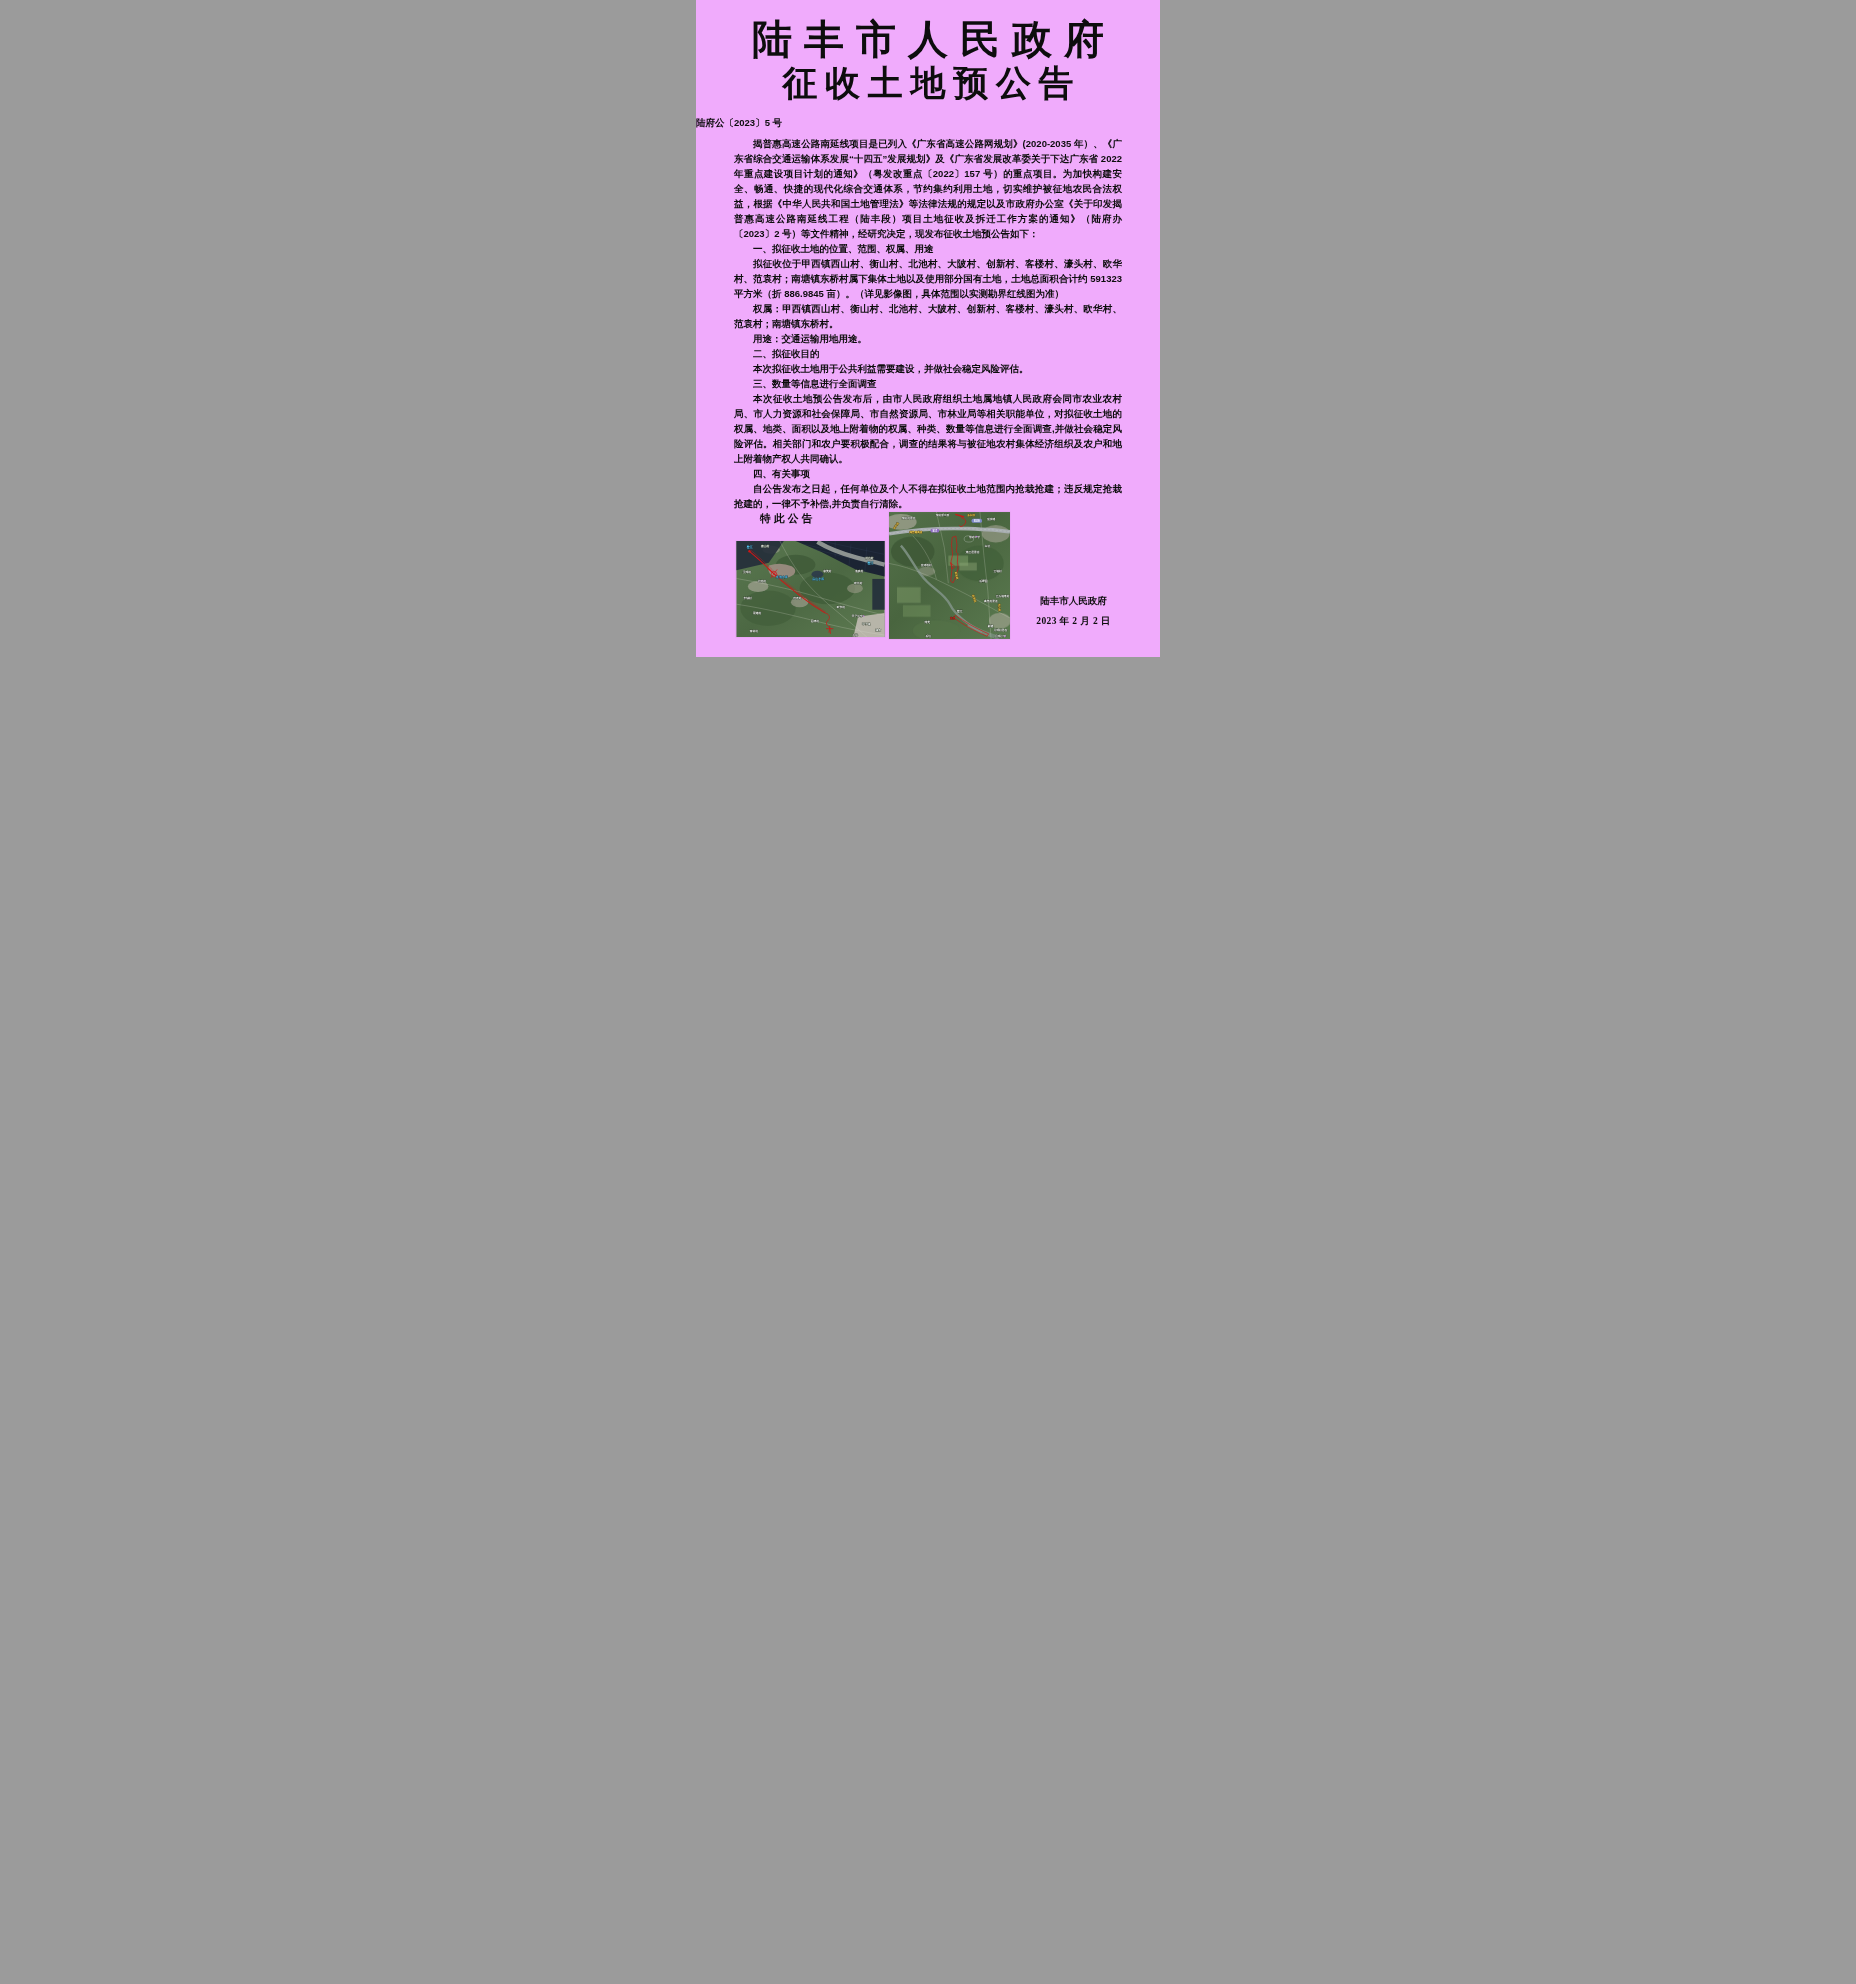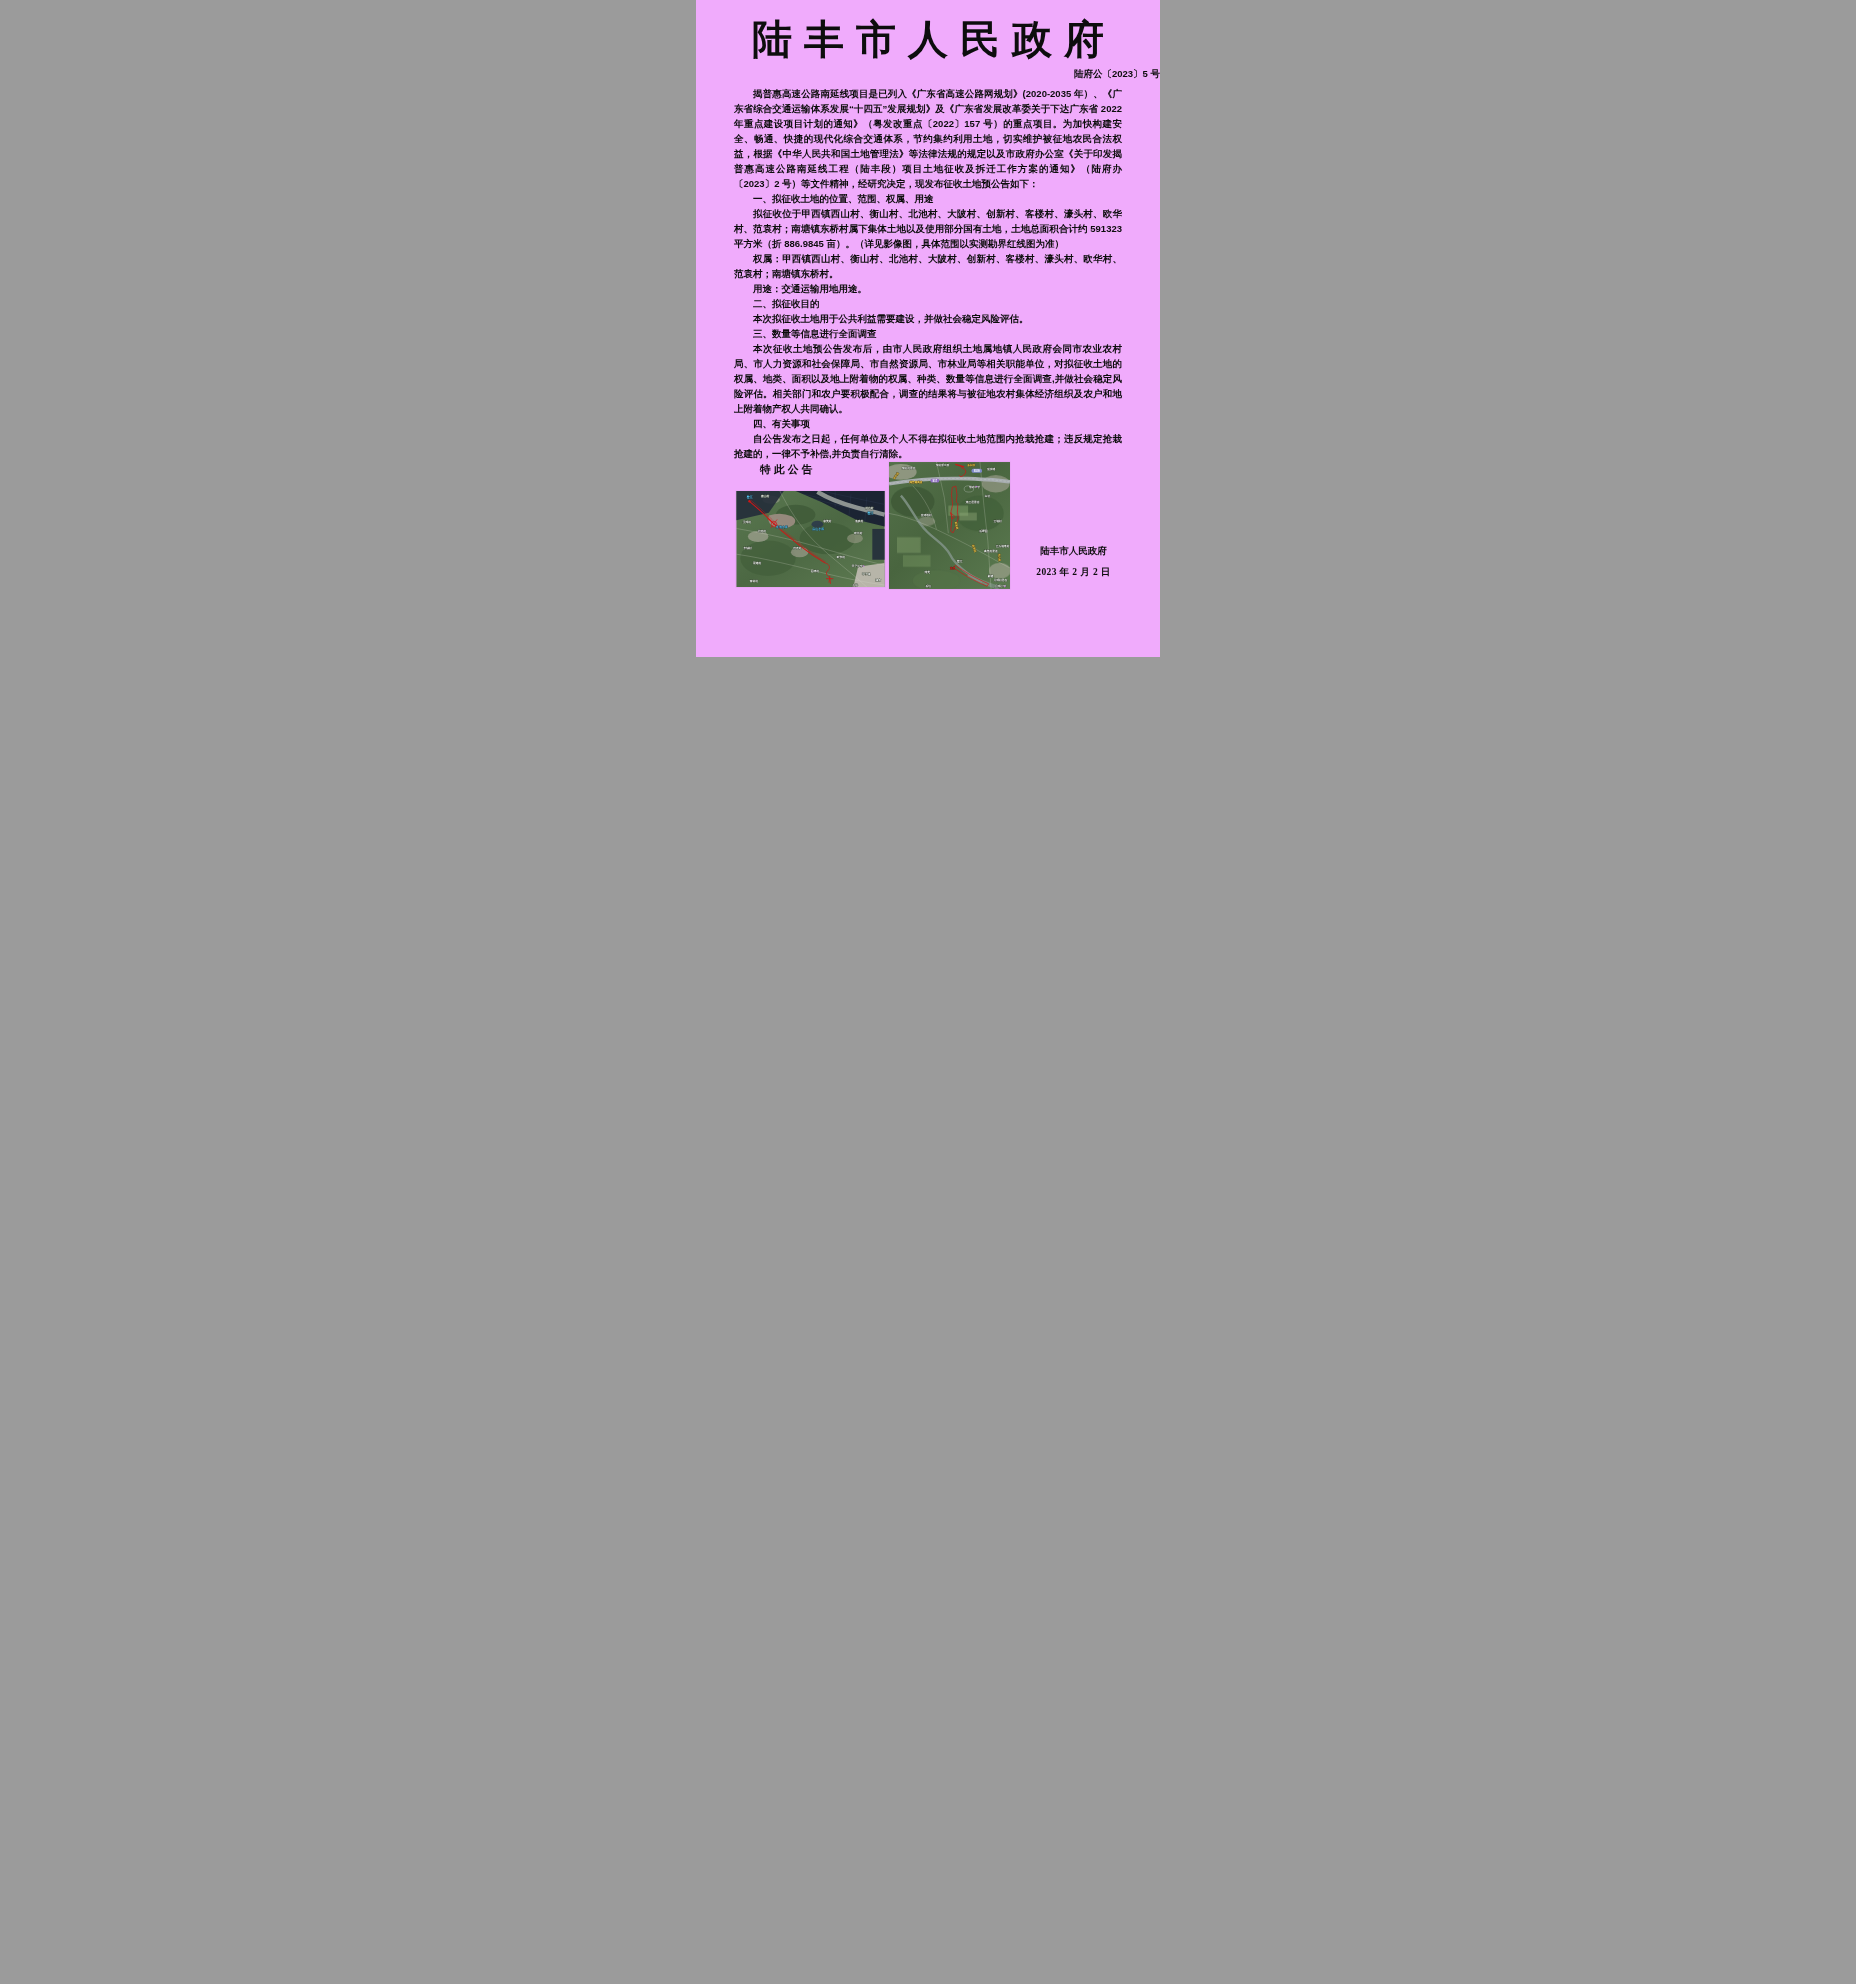--- a/index.html
+++ b/index.html
@@ -30,22 +30,21 @@
     text-align:center;
     font-family:"Liberation Serif","DejaVu Serif",serif;
     font-weight:bold;
     font-size:35px;
     line-height:1.05;
     letter-spacing:0.22em;
     text-indent:0.22em;
     white-space:nowrap;
   }
   .docnum{
-    margin-top:6px;
-    text-align:right;
+    margin-top:15px;
     font-size:9.5px;
     font-weight:600;
     line-height:12px;
   }
   .bodytext{
     margin:6.4px 38px 0 38px;
     font-size:9.5px;
     font-weight:600;
     line-height:15px;
     text-align:justify;
@@ -88,20 +87,21 @@
   .lbl-y{fill:#eec94e;stroke:#4a3c12;stroke-width:1.0px;paint-order:stroke;font-size:6.5px;font-weight:bold;}
   .lbl-r{fill:#e03020;stroke:#4a120c;stroke-width:0.8px;paint-order:stroke;font-size:6.5px;font-weight:bold;}
   .badge-txt{fill:#ffffff;font-size:6.5px;font-weight:bold;text-anchor:middle;}
 </style>
 </head>
 <body>
 
 <div class="page">
 
   <h1 class="title1">陆丰市人民政府</h1>
+  <h1 class="title2">征收土地预公告</h1>
 
   <div class="docnum">陆府公〔2023〕5 号</div>
 
   <div class="bodytext" id="body-text">
       <p>揭普惠高速公路南延线项目是已列入《广东省高速公路网规划》(2020-2035 年）、《广东省综合交通运输体系发展“十四五”发展规划》及《广东省发展改革委关于下达广东省 2022 年重点建设项目计划的通知》（粤发改重点〔2022〕157 号）的重点项目。为加快构建安全、畅通、快捷的现代化综合交通体系，节约集约利用土地，切实维护被征地农民合法权益，根据《中华人民共和国土地管理法》等法律法规的规定以及市政府办公室《关于印发揭普惠高速公路南延线工程（陆丰段）项目土地征收及拆迁工作方案的通知》（陆府办〔2023〕2 号）等文件精神，经研究决定，现发布征收土地预公告如下：</p>
       <p>一、拟征收土地的位置、范围、权属、用途</p>
       <p>拟征收位于甲西镇西山村、衡山村、北池村、大陂村、创新村、客楼村、濠头村、欧华村、范袁村；南塘镇东桥村属下集体土地以及使用部分国有土地，土地总面积合计约 591323 平方米（折 886.9845 亩）。（详见影像图，具体范围以实测勘界红线图为准）</p>
       <p>权属：甲西镇西山村、衡山村、北池村、大陂村、创新村、客楼村、濠头村、欧华村、范袁村；南塘镇东桥村。</p>
       <p>用途：交通运输用地用途。</p>
       <p>二、拟征收目的</p>

